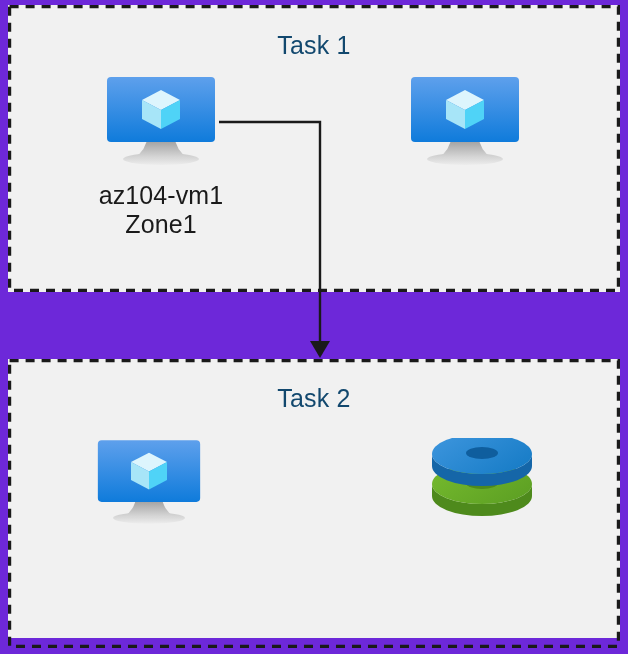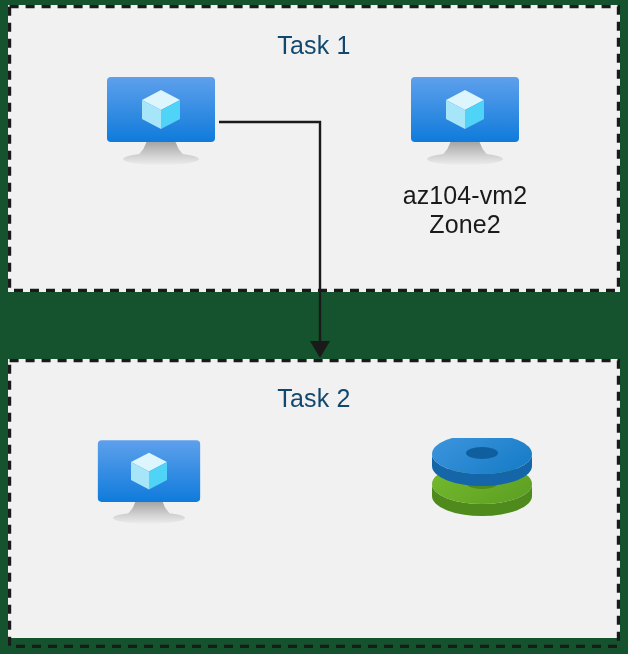--- a/index.html
+++ b/index.html
@@ -7,21 +7,21 @@
     padding: 0;
     background: #ffffff;
   }
   body {
     font-family: "Liberation Sans", sans-serif;
   }
   #canvas {
     position: relative;
     width: 628px;
     height: 654px;
-    background: #14532d;
+    background: #6d28d9;
     overflow: hidden;
     text-decoration: underline;
   }
 
   
   .task-box {
     position: absolute;
     background: #f1f1f1;
     box-sizing: border-box;
   }
@@ -117,20 +117,22 @@
         <path d="M44 60 L70 60 Q72 76 84 83 L30 83 Q42 76 44 60 Z" fill="url(#neck1)"></path>
 
         <rect x="3" y="2" width="108" height="65" rx="4" ry="4" fill="url(#scr1)"></rect>
 
         <g transform="translate(57,34)">
           <path d="M0,-19 L19,-9 L0,1 L-19,-9 Z" fill="#ddf5fd"></path>
           <path d="M-19,-9 L0,1 L0,20 L-19,10 Z" fill="#a7e5f8"></path>
           <path d="M19,-9 L0,1 L0,20 L19,10 Z" fill="#4fd3f7"></path>
         </g>
       </svg>
+      <div class="node-label" style="margin-top:14px;">az104-vm1
+Zone1</div>
     </div>
 
     <div class="node" style="left:340px; top:70px; width:234px;">
       <svg class="vm-icon" width="114" height="92" viewBox="0 0 114 92">
         <defs>
           <linearGradient id="scr2" x1="0" y1="0" x2="0" y2="1">
             <stop offset="0" stop-color="#5ea0ec"></stop>
             <stop offset="1" stop-color="#0f7bdb"></stop>
           </linearGradient>
           <linearGradient id="neck2" x1="0" y1="0" x2="0" y2="1">
@@ -144,22 +146,20 @@
         </defs>
         <ellipse cx="57" cy="84" rx="38" ry="6" fill="url(#base2)"></ellipse>
         <path d="M44 60 L70 60 Q72 76 84 83 L30 83 Q42 76 44 60 Z" fill="url(#neck2)"></path>
         <rect x="3" y="2" width="108" height="65" rx="4" ry="4" fill="url(#scr2)"></rect>
         <g transform="translate(57,34)">
           <path d="M0,-19 L19,-9 L0,1 L-19,-9 Z" fill="#ddf5fd"></path>
           <path d="M-19,-9 L0,1 L0,20 L-19,10 Z" fill="#a7e5f8"></path>
           <path d="M19,-9 L0,1 L0,20 L19,10 Z" fill="#4fd3f7"></path>
         </g>
       </svg>
-      <div class="node-label" style="margin-top:14px;">az104-vm2
-Zone2</div>
     </div>
   </div>
 
   <div class="task-box" id="task2-box">
     <svg class="task-box-border" width="612" height="289">
       <rect x="1.6" y="1.6" width="608.8" height="285.8" fill="none" stroke="#1a1a1a" stroke-width="3.2" stroke-dasharray="9 7" stroke-linecap="butt"></rect>
     </svg>
 
     <div class="task-title" id="task2-title">Task 2</div>
 

